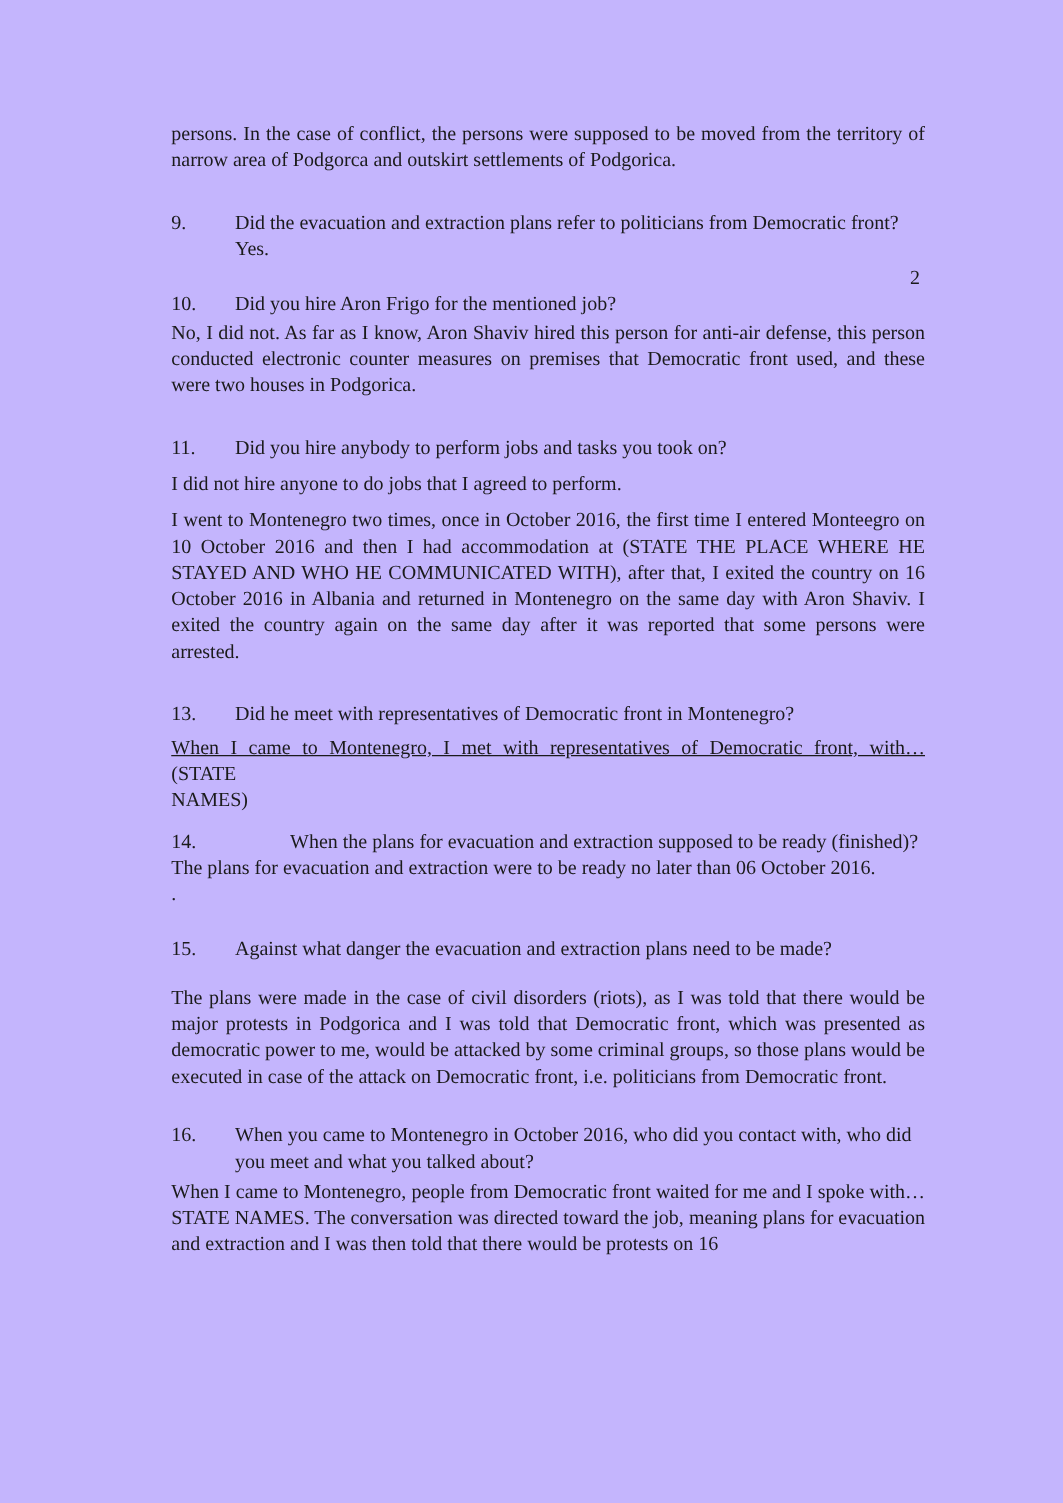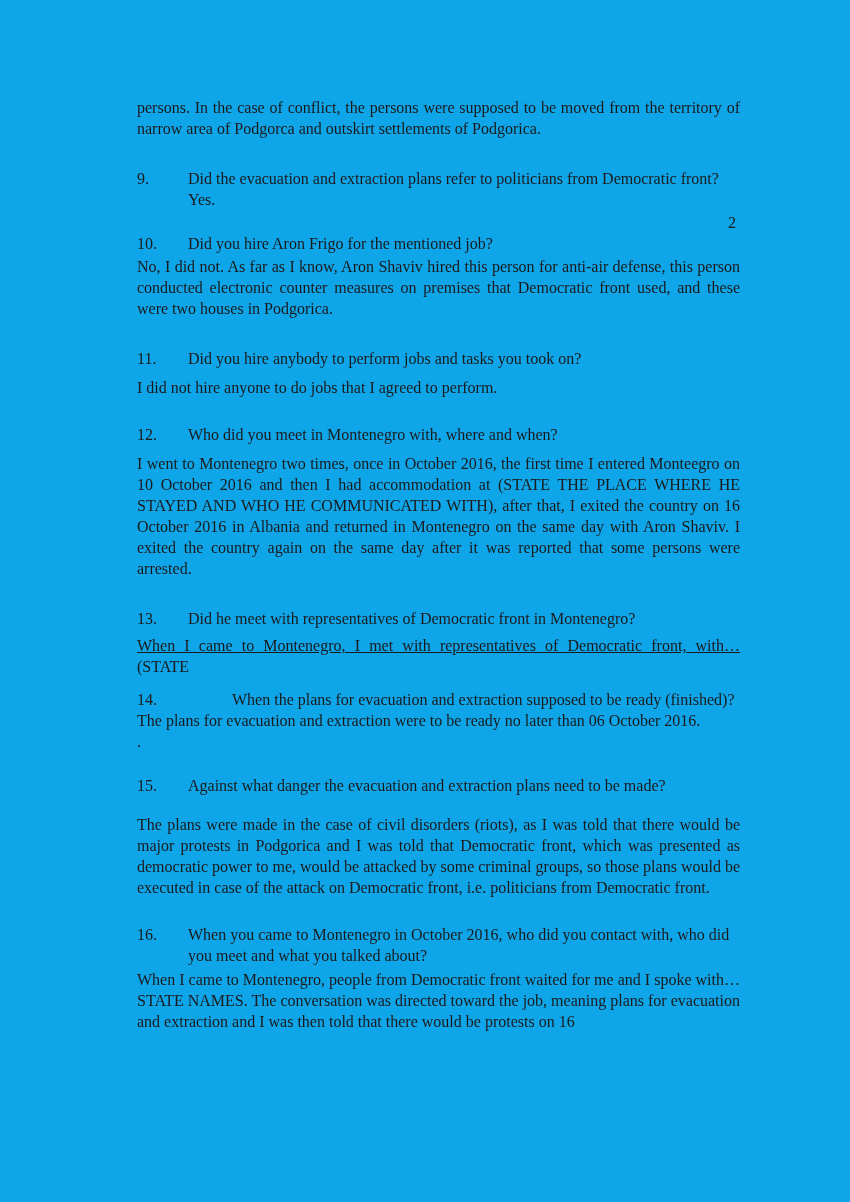--- a/index.html
+++ b/index.html
@@ -14,21 +14,21 @@
     font-family: "Liberation Serif", "DejaVu Serif", serif;
     font-size: 16px;
     line-height: 21px;
     color: #1b1b1b;
   }
   .page {
     box-sizing: border-box;
     width: 850px;
     height: 1202px;
     padding: 97px 110px 40px 137px;
-    background: #0ea5e9;
+    background: #c4b5fd;
   }
   p { margin: 0; }
   .para { text-align: justify; }
   .qa-item {
     display: flex;
     align-items: flex-start;
   }
   .qa-num {
     flex: 0 0 51px;
     width: 51px;
@@ -81,37 +81,32 @@
   <p class="para mt2">No, I did not. As far as I know, Aron Shaviv hired this person for anti-air defense, this person conducted electronic counter measures on premises that Democratic front used, and these were two houses in Podgorica.</p>
 
   <div class="qa-item mt29">
     <span class="qa-num">11.</span>
     <div class="qa-body">
       <p>Did you hire anybody to perform jobs and tasks you took on?</p>
     </div>
   </div>
   <p class="para mt3">I did not hire anyone to do jobs that I agreed to perform.</p>
 
-  <div class="qa-item mt26">
-    <span class="qa-num">12.</span>
-    <div class="qa-body">
-      <p>Who did you meet in Montenegro with, where and when?</p>
-    </div>
-  </div>
   <p class="para mt3">I went to Montenegro two times, once in October 2016, the first time I entered Monteegro on 10 October 2016 and then I had accommodation at (STATE THE PLACE WHERE HE STAYED AND WHO HE COMMUNICATED WITH), after that, I exited the country on 16 October 2016 in Albania and returned in Montenegro on the same day with Aron Shaviv. I exited the country again on the same day after it was reported that some persons were arrested.</p>
 
   <div class="qa-item mt29">
     <span class="qa-num">13.</span>
     <div class="qa-body">
       <p>Did he meet with representatives of Democratic front in Montenegro?</p>
     </div>
   </div>
   <div class="mt6">
     <p class="full-justify">When I came to Montenegro, I met with representatives of Democratic front, with…</p>
     <p>(STATE</p>
+    <p>NAMES)</p>
   </div>
 
   <div class="qa-item mt12">
     <span class="qa-num">14.</span>
     <div class="qa-body">
       <p>When the plans for evacuation and extraction supposed to be ready (finished)?</p>
     </div>
   </div>
   <p class="para">The plans for evacuation and extraction were to be ready no later than 06 October 2016.</p>
   <p>.</p>

